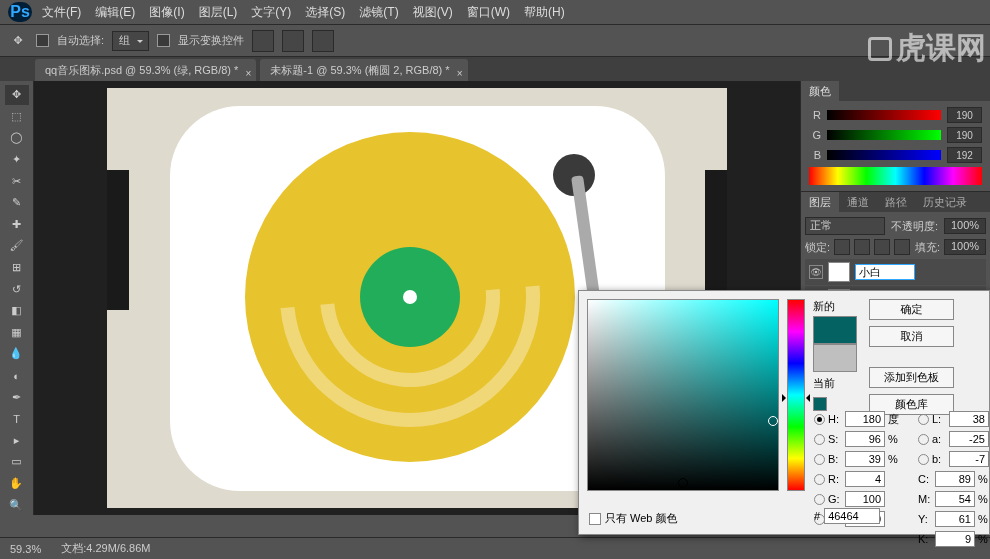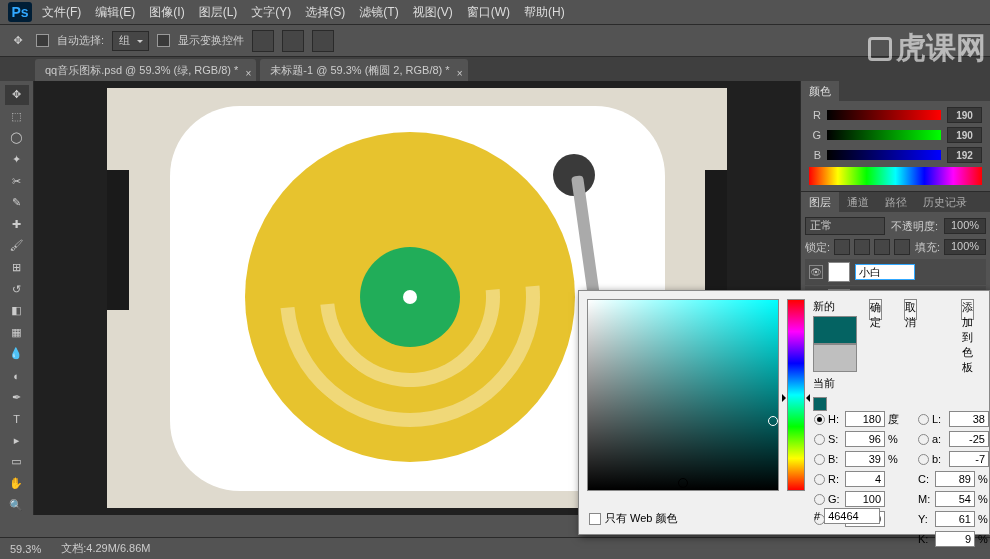--- a/index.html
+++ b/index.html
@@ -1,18 +1,18 @@
 <!DOCTYPE html>
 <html><head>
 <meta charset="utf-8">
 <style>
 * { margin: 0; padding: 0; box-sizing: border-box; font-family: "Microsoft YaHei", sans-serif; }
 body { width: 990px; height: 559px; background: #535353; overflow: hidden; position: relative; color: #ccc; font-size: 11px; }
 .menubar { height: 25px; background: #535353; display: flex; align-items: center; padding: 0 8px; border-bottom: 1px solid #2a2a2a; }
-.ps-logo { width: 24px; height: 20px; background: #001e36; color: #31a8ff; font-weight: bold; text-align: center; line-height: 20px; font-size: 14px; border-radius: 3px; margin-right: 10px; }
+.ps-logo { width: 24px; height: 20px; background: #001e36; color: #31a8ff; font-weight: bold; text-align: center; line-height: 20px; font-size: 16px; border-radius: 10px; margin-right: 10px; }
 .menubar span { margin-right: 14px; color: #ddd; font-size: 12px; }
 .optbar { height: 32px; background: #535353; border-bottom: 1px solid #2a2a2a; display: flex; align-items: center; padding: 0 8px; gap: 8px; color: #ccc; }
 .optbar .cursor-icon { width: 20px; height: 20px; display: flex; align-items: center; justify-content: center; }
 .optbar .checkbox { width: 13px; height: 13px; border: 1px solid #999; background: #3a3a3a; }
 .optbar .select { height: 20px; background: #464646; border: 1px solid #2a2a2a; padding: 0 18px 0 6px; display: flex; align-items: center; position: relative; }
 .optbar .select::after { content:''; position:absolute; right:5px; top:8px; border:3px solid transparent; border-top-color:#ccc; }
 .optbar .icon-btn { width: 22px; height: 22px; background: #464646; border: 1px solid #2a2a2a; display: flex; align-items: center; justify-content: center; }
 .tabbar { height: 24px; background: #3f3f3f; display: flex; align-items: flex-end; padding-left: 35px; gap: 4px; }
 .tab { height: 22px; background: #535353; padding: 0 18px 0 10px; font-size: 11px; line-height: 22px; position: relative; color: #ccc; border-radius: 3px 3px 0 0; }
 .tab .close-x { position: absolute; right: 5px; top: 4px; font-size: 10px; }
@@ -40,21 +40,21 @@
 .panel { border-bottom: 1px solid #2a2a2a; }
 .panel .tabs { display: flex; height: 20px; background: #3f3f3f; }
 .panel .ptab { padding: 0 8px; line-height: 20px; font-size: 11px; color: #aaa; }
 .panel .ptab.active { background: #535353; color: #ddd; }
 .color-panel-body { padding: 6px 8px; }
 .rgb-row { display: flex; align-items: center; gap: 6px; margin-bottom: 4px; height: 16px; }
 .rgb-row .label { width: 12px; text-align: right; }
 .rgb-slider { flex: 1; height: 10px; background: linear-gradient(to right, #000, #f00); position: relative; }
 .rgb-slider.g { background: linear-gradient(to right, #000, #0f0); }
 .rgb-slider.b { background: linear-gradient(to right, #000, #00f); }
-.rgb-input { width: 35px; height: 16px; background: #3a3a3a; border: 1px solid #2a2a2a; color: #ccc; text-align: center; font-size: 10px; font-weight: bold; }
+.rgb-input { width: 35px; height: 16px; background: #3a3a3a; border: 1px solid #2a2a2a; color: #ccc; text-align: center; font-size: 10px; }
 .spectrum { height: 18px; background: linear-gradient(to right, red, yellow, lime, cyan, blue, magenta, red); margin-top: 4px; }
 .layers-body { padding: 4px; font-size: 11px; }
 .lay-row { display: flex; gap: 6px; margin-bottom: 3px; align-items: center; height: 20px; }
 .lay-select { flex:1; height: 18px; background: #464646; border: 1px solid #2a2a2a; padding: 0 4px; }
 .lay-label { color:#ccc; }
 .lay-pct { width: 42px; height: 16px; background: #3a3a3a; border: 1px solid #2a2a2a; text-align: center; }
 .lock-row { display: flex; gap: 4px; align-items: center; margin-bottom: 4px; }
 .lock-row .lock-ico { width: 16px; height: 16px; background: #464646; border: 1px solid #2a2a2a; }
 .layer-item { display: flex; align-items: center; gap: 5px; height: 26px; background: #4a4a4a; margin-bottom: 1px; padding: 0 4px; }
 .layer-item .eye { width: 14px; height: 14px; border: 1px solid #888; display: flex; align-items: center; justify-content: center; font-size: 9px; }
@@ -73,21 +73,21 @@
 .picker-field .ring2 { width: 10px; height: 10px; border: 1px solid #000; border-radius: 50%; position: absolute; left: 90px; bottom: 2px; }
 .hue-strip { width: 18px; height: 192px; background: linear-gradient(to bottom, red, magenta, blue, cyan, lime, yellow, red); border: 1px solid #888; position: relative; }
 .hue-strip .arrow { position: absolute; left: -6px; top: 94px; border: 4px solid transparent; border-left-color: #000; }
 .hue-strip .arrow-r { position: absolute; right: -6px; top: 94px; border: 4px solid transparent; border-right-color: #000; }
 .preview-col { width: 48px; display: flex; flex-direction: column; align-items: flex-start; }
 .preview-col .lbl { font-size: 11px; margin-bottom: 2px; }
 .swatch { width: 44px; height: 28px; border: 1px solid #888; }
 .swatch.new { background: #046362; }
 .swatch.old { background: #bfbfbf; margin-bottom: 4px; }
 .swatch-mini { width: 14px; height: 14px; border: 1px solid #888; background: #046362; margin-top: 4px; }
-.btn-col { width: 85px; display: flex; flex-direction: row; gap: 22px; }
+.btn-col { width: 85px; display: flex; flex-direction: column; gap: 6px; }
 .btn-col button { height: 21px; font-size: 11px; border: 1px solid #888; background: #f6f6f6; }
 .values { position: absolute; left: 235px; top: 118px; width: 168px; }
 .val-row { display: flex; align-items: center; gap: 3px; height: 20px; }
 .val-row .radio { width: 11px; height: 11px; border: 1px solid #888; border-radius: 50%; }
 .val-row .radio.sel::after { content:''; display:block; width:5px; height:5px; background:#000; border-radius:50%; margin:2px; }
 .val-row .vlabel { width: 14px; }
 .val-row input { width: 40px; height: 16px; border: 1px solid #888; font-size: 11px; text-align: right; padding-right: 3px; }
 .val-row .unit { width: 16px; }
 .hex-row { position: absolute; left: 235px; bottom: 10px; display: flex; align-items: center; gap: 4px; }
 .hex-row input { width: 56px; height: 16px; border: 1px solid #888; font-size: 11px; padding: 0 3px; }

